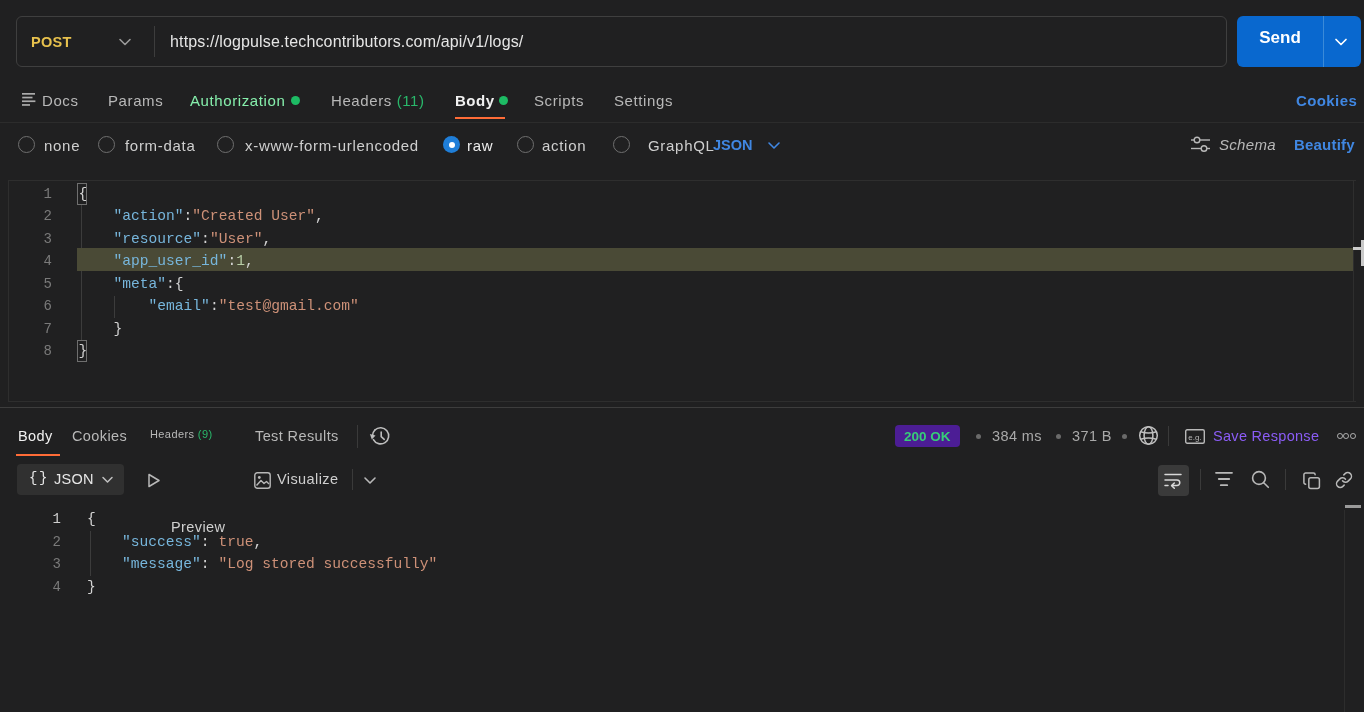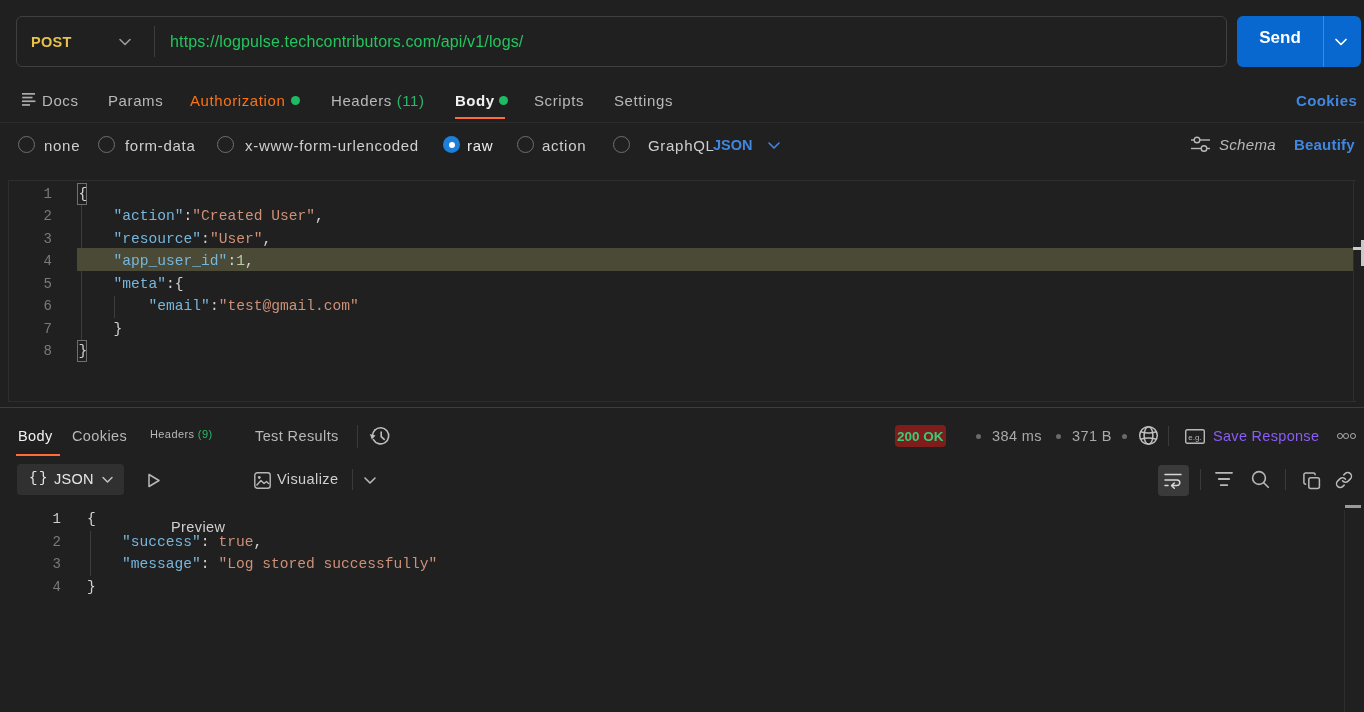--- a/index.html
+++ b/index.html
@@ -13,39 +13,39 @@
 </head>
 <body>
 <div id="page">
 
   <div class="abs" id="urlbox" style="left:16px; top:16px; width:1211px; height:51px; border:1px solid #3f3f3f; border-radius:6px;"></div>
   <div class="abs" style="left:31px; top:16px; height:51px; display:flex; align-items:center; color:#e7c14d; font-weight:bold; font-size:14.5px; letter-spacing:0.3px;">POST</div>
   <svg class="abs" style="left:118px; top:36px;" width="14" height="12" viewBox="0 0 14 12">
       <polyline points="2,3.5 7,8.5 12,3.5" fill="none" stroke="#9a9a9a" stroke-width="1.6" stroke-linecap="round" stroke-linejoin="round"></polyline>
     </svg>
   <div class="abs" style="left:154px; top:26px; width:1px; height:31px; background:#3d3d3d;"></div>
-  <div class="abs" style="left:170px; top:16px; height:51px; display:flex; align-items:center; color:#22c55e; font-size:16px; letter-spacing:0.15px;">https://logpulse.techcontributors.com/api/v1/logs/</div>
+  <div class="abs" style="left:170px; top:16px; height:51px; display:flex; align-items:center; color:#e5e5e5; font-size:16px; letter-spacing:0.15px;">https://logpulse.techcontributors.com/api/v1/logs/</div>
 
   <div class="abs" style="left:1237px; top:16px; width:124px; height:51px; background:#0968cf; border-radius:6px;"></div>
   <div class="abs" style="left:1237px; top:16px; width:86px; height:44px; display:flex; align-items:center; justify-content:center; color:#fff; font-weight:bold; font-size:17px;">Send</div>
   <div class="abs" style="left:1323px; top:16px; width:1px; height:51px; background:#3a8ad8;"></div>
   <svg class="abs" style="left:1334px; top:36px;" width="14" height="12" viewBox="0 0 14 12">
       <polyline points="2,3.5 7,8.5 12,3.5" fill="none" stroke="#fff" stroke-width="1.7" stroke-linecap="round" stroke-linejoin="round"></polyline>
     </svg>
 
   <div class="abs" style="left:0; top:84px; width:1364px; height:38px;"></div>
   <svg class="abs" style="left:22px; top:92.5px;" width="14" height="13" viewBox="0 0 14 13">
     <rect x="0" y="0" width="13" height="1.7" fill="#ababab"></rect>
       <rect x="0.2" y="3.7" width="10.3" height="1.7" fill="#ababab"></rect>
       <rect x="0" y="7.4" width="13.4" height="1.7" fill="#ababab"></rect>
       <rect x="0" y="11.1" width="8" height="1.7" fill="#ababab"></rect>
   </svg>
   <div class="abs" style="left:42px; top:92px; font-size:15px; letter-spacing:0.6px; color:#b8b8b8;">Docs</div>
   <div class="abs" style="left:108px; top:92px; font-size:15px; letter-spacing:0.6px; color:#b8b8b8;">Params</div>
-  <div class="abs" style="left:190px; top:92px; font-size:15px; letter-spacing:0.6px; color:#f97316;">Authorization</div>
+  <div class="abs" style="left:190px; top:92px; font-size:15px; letter-spacing:0.6px; color:#86efac;">Authorization</div>
   <div class="abs" style="left:291px; top:96px; width:9px; height:9px; border-radius:50%; background:#1dbb64;"></div>
   <div class="abs" style="left:331px; top:92px; font-size:15px; letter-spacing:0.6px; color:#b8b8b8;">Headers <span style="color:#29b86b;">(11)</span></div>
   <div class="abs" style="left:455px; top:92px; font-size:15px; letter-spacing:0.5px; color:#f1f1f1; font-weight:bold;">Body</div>
   <div class="abs" style="left:499px; top:96px; width:9px; height:9px; border-radius:50%; background:#1dbb64;"></div>
   <div class="abs" style="left:455px; top:117px; width:50px; height:2px; background:#ff6c37;"></div>
   <div class="abs" style="left:534px; top:92px; font-size:15px; letter-spacing:0.6px; color:#b8b8b8;">Scripts</div>
   <div class="abs" style="left:614px; top:92px; font-size:15px; letter-spacing:0.6px; color:#b8b8b8;">Settings</div>
   <div class="abs" style="left:1296px; top:92px; font-size:15px; letter-spacing:0.4px; color:#4087e2; font-weight:bold;">Cookies</div>
 
   <div class="abs" style="left:0; top:122px; width:1364px; height:1px; background:#2c2c2c;"></div>
@@ -124,21 +124,21 @@
   <div class="abs" style="left:150px; top:428px; font-size:11px; letter-spacing:0.4px; color:#b8b8b8;">Headers <span style="color:#29b86b;">(9)</span></div>
   <div class="abs" style="left:255px; top:428px; font-size:14.5px; letter-spacing:0.4px; color:#b8b8b8;">Test Results</div>
   <div class="abs" style="left:357px; top:425px; width:1px; height:23px; background:#3a3a3a;"></div>
   <svg class="abs" style="left:369px; top:426px;" width="23" height="21" viewBox="0 0 23 21">
     <path d="M 5.9 4.0 A 8.1 8.1 0 1 1 4.4 13.6" fill="none" stroke="#bdbdbd" stroke-width="1.6" stroke-linecap="round"></path>
     <path d="M 5.9 4.0 A 8.1 8.1 0 0 0 3.6 9.3" fill="none" stroke="#bdbdbd" stroke-width="1.6" stroke-linecap="round"></path>
     <polygon points="0.9,7.9 6.5,9.4 2.8,13.4" fill="#bdbdbd"></polygon>
     <polyline points="12.2,6.1 12.2,10.7 15.2,13.4" fill="none" stroke="#bdbdbd" stroke-width="1.6" stroke-linecap="round" stroke-linejoin="round"></polyline>
   </svg>
 
-  <div class="abs" style="left:895px; top:425px; height:22px; padding:0 2px; background:#7f1d1d; border-radius:4px; display:flex; align-items:center; color:#37cd78; font-size:13.5px; font-weight:bold;">200&nbsp;OK</div>
+  <div class="abs" style="left:895px; top:425px; height:22px; padding:0 9px; background:#4c1d95; border-radius:4px; display:flex; align-items:center; color:#37cd78; font-size:13.5px; font-weight:bold;">200&nbsp;OK</div>
   <div class="abs" style="left:976px; top:434px; width:5px; height:5px; border-radius:50%; background:#6a6a6a;"></div>
   <div class="abs" style="left:992px; top:428px; font-size:14.5px; letter-spacing:0.4px; color:#a9a9a9;">384 ms</div>
   <div class="abs" style="left:1056px; top:434px; width:5px; height:5px; border-radius:50%; background:#6a6a6a;"></div>
   <div class="abs" style="left:1072px; top:428px; font-size:14.5px; letter-spacing:0.4px; color:#a9a9a9;">371 B</div>
   <div class="abs" style="left:1122px; top:434px; width:5px; height:5px; border-radius:50%; background:#6a6a6a;"></div>
   <svg class="abs" style="left:1138px; top:425px;" width="21" height="21" viewBox="0 0 21 21">
     <circle cx="10.5" cy="10.5" r="8.8" fill="none" stroke="#c0c0c0" stroke-width="1.5"></circle>
     <ellipse cx="10.5" cy="10.5" rx="4.4" ry="8.8" fill="none" stroke="#c0c0c0" stroke-width="1.5"></ellipse>
     <path d="M 2.6 6.7 Q 10.5 9.2 18.4 6.7" fill="none" stroke="#c0c0c0" stroke-width="1.5"></path>
     <path d="M 2.6 14.3 Q 10.5 11.8 18.4 14.3" fill="none" stroke="#c0c0c0" stroke-width="1.5"></path>

